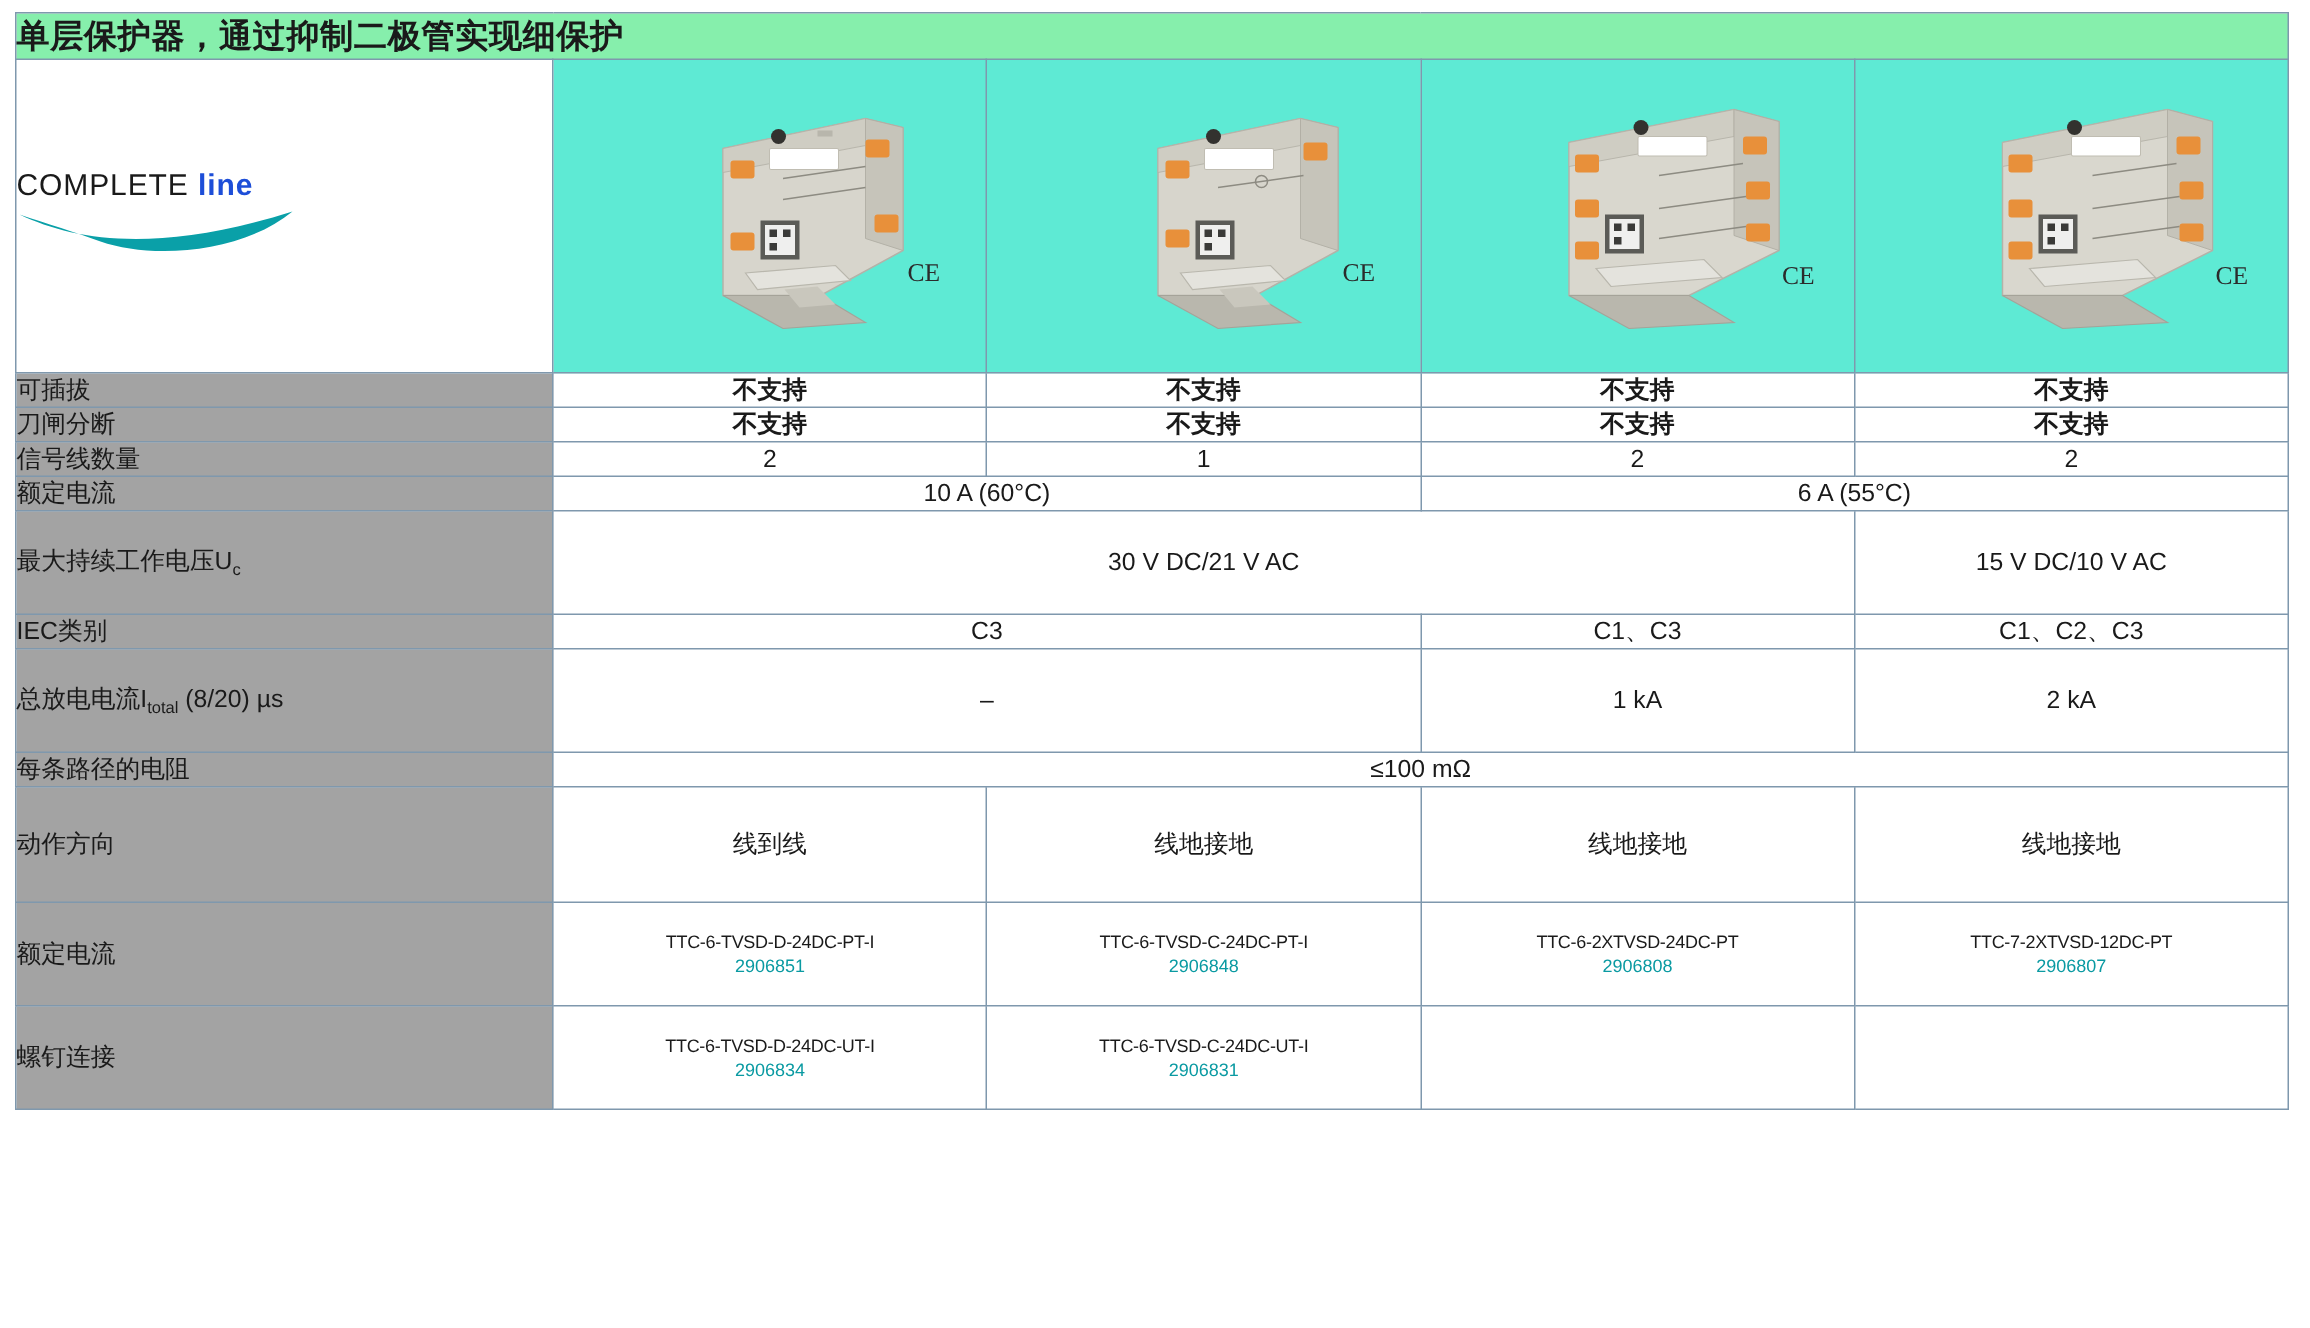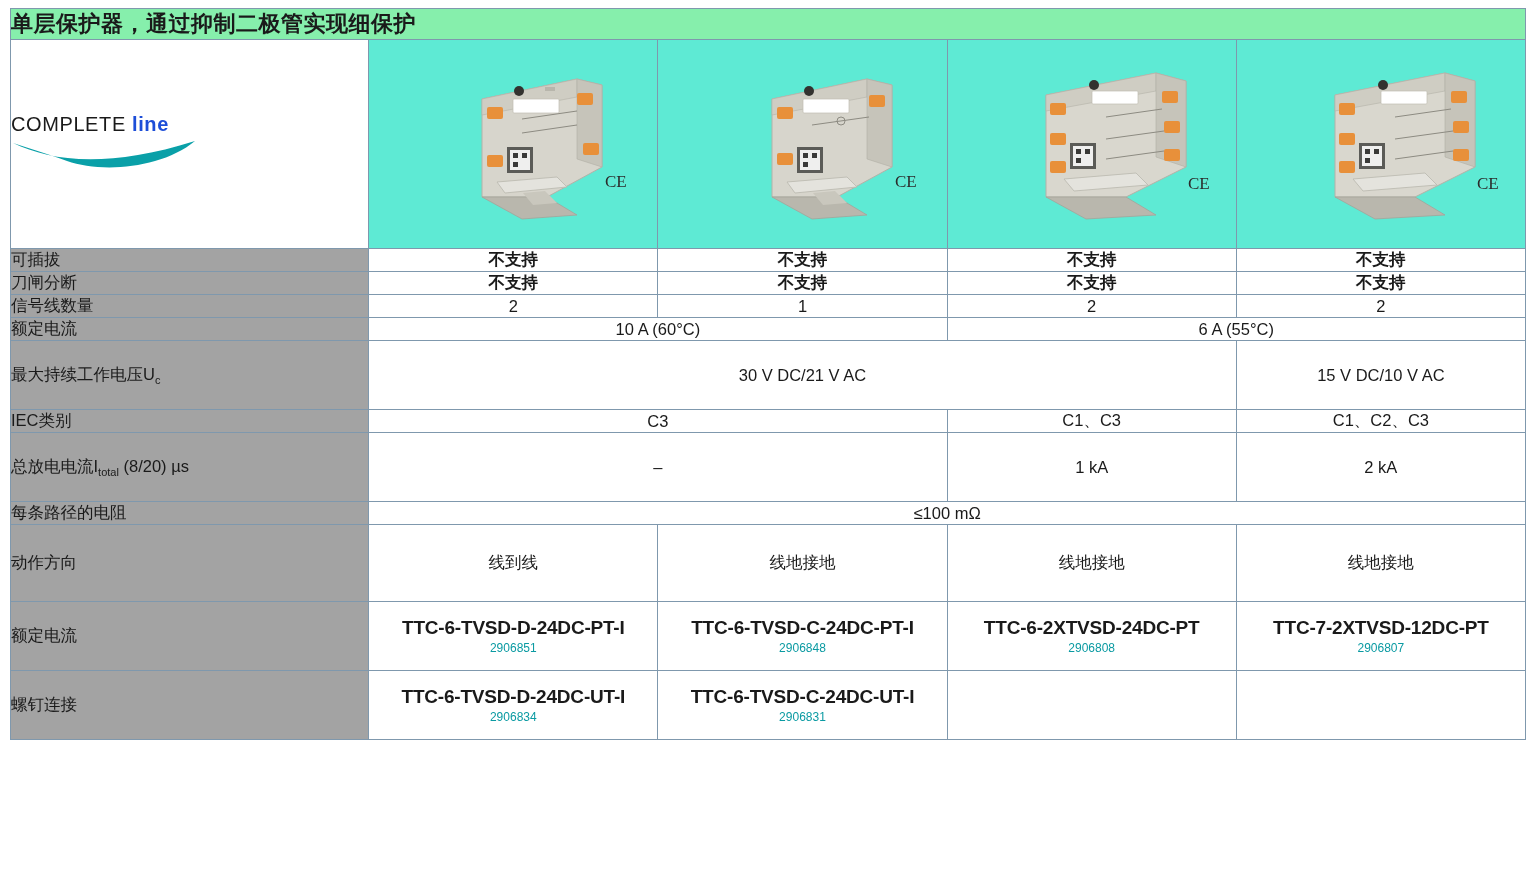--- a/index.html
+++ b/index.html
@@ -92,23 +92,22 @@
     top: 26px;
     width: 186px;
     height: 34px;
   }
   .pn {
     color: #0a9aa2;
     font-size: 12px;
     margin-top: 2px;
   }
   .part-name {
-    font-size: 19px;
+    font-size: 12px;
     letter-spacing: -0.2px;
-    font-weight: bold;
   }
   .tall {
     height: 68px;
   }
   .unit-small {
     font-size: 11px;
     vertical-align: sub;
   }
   
   .device {

